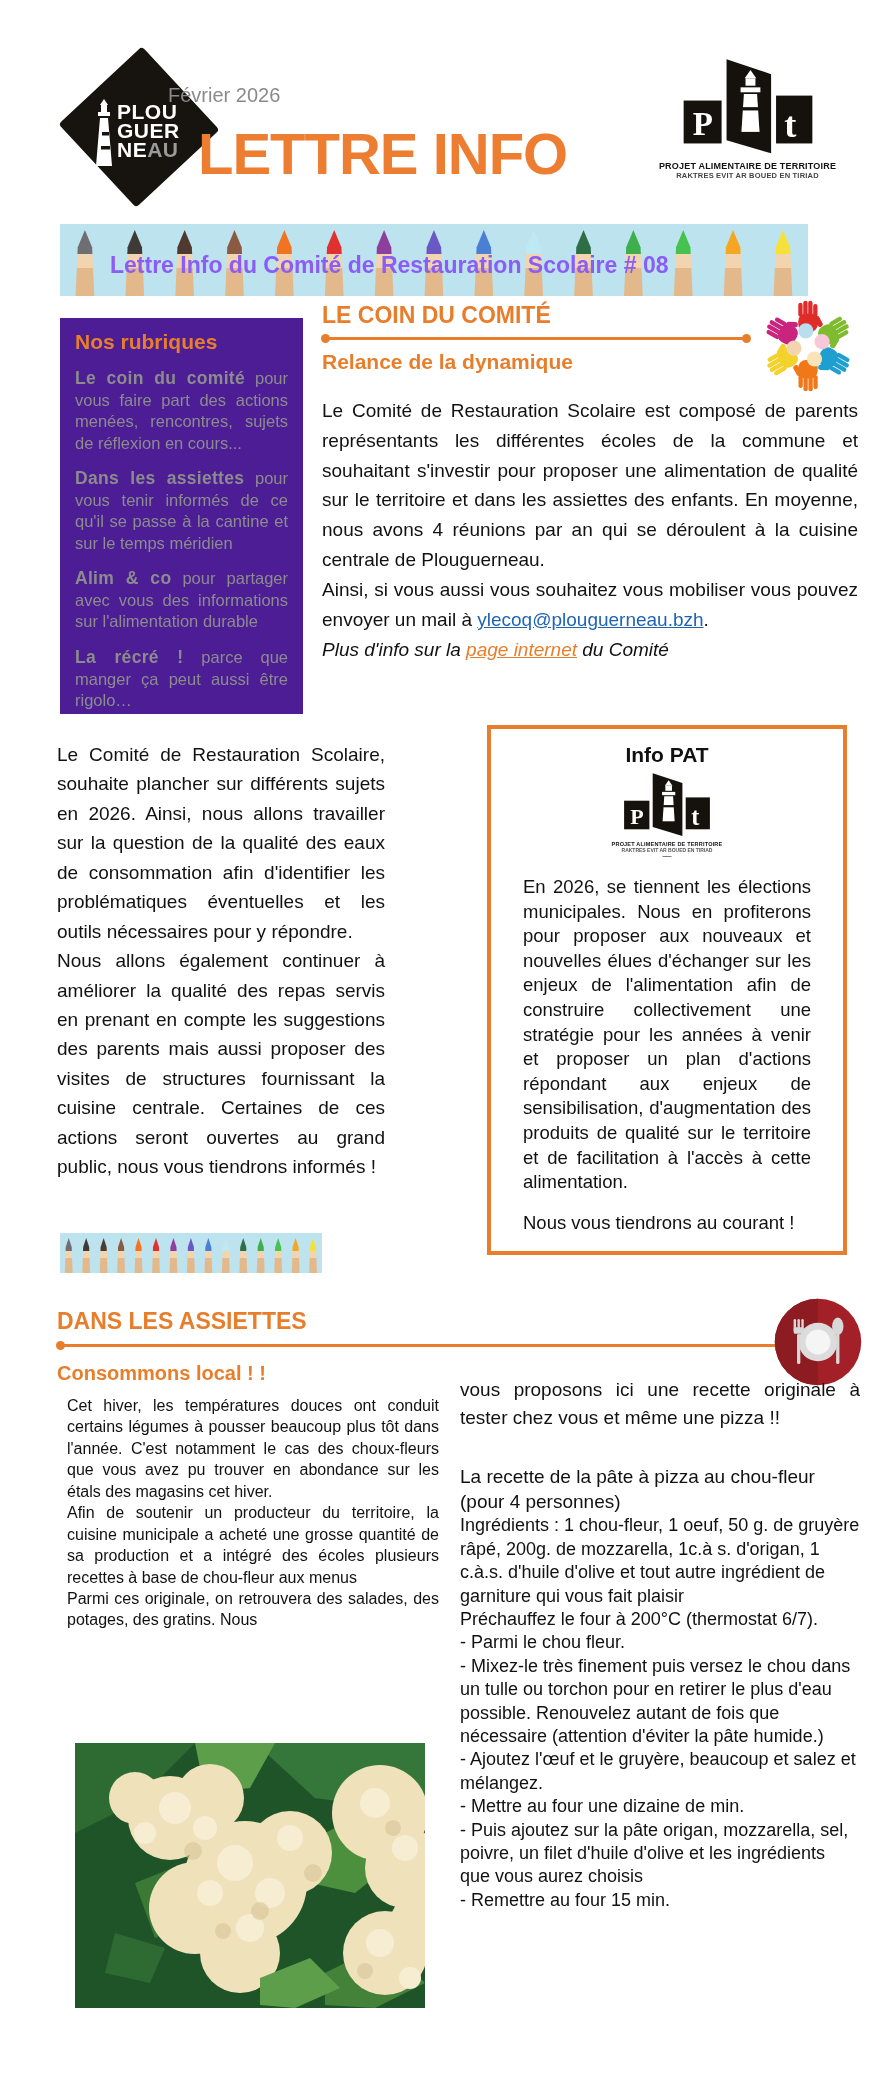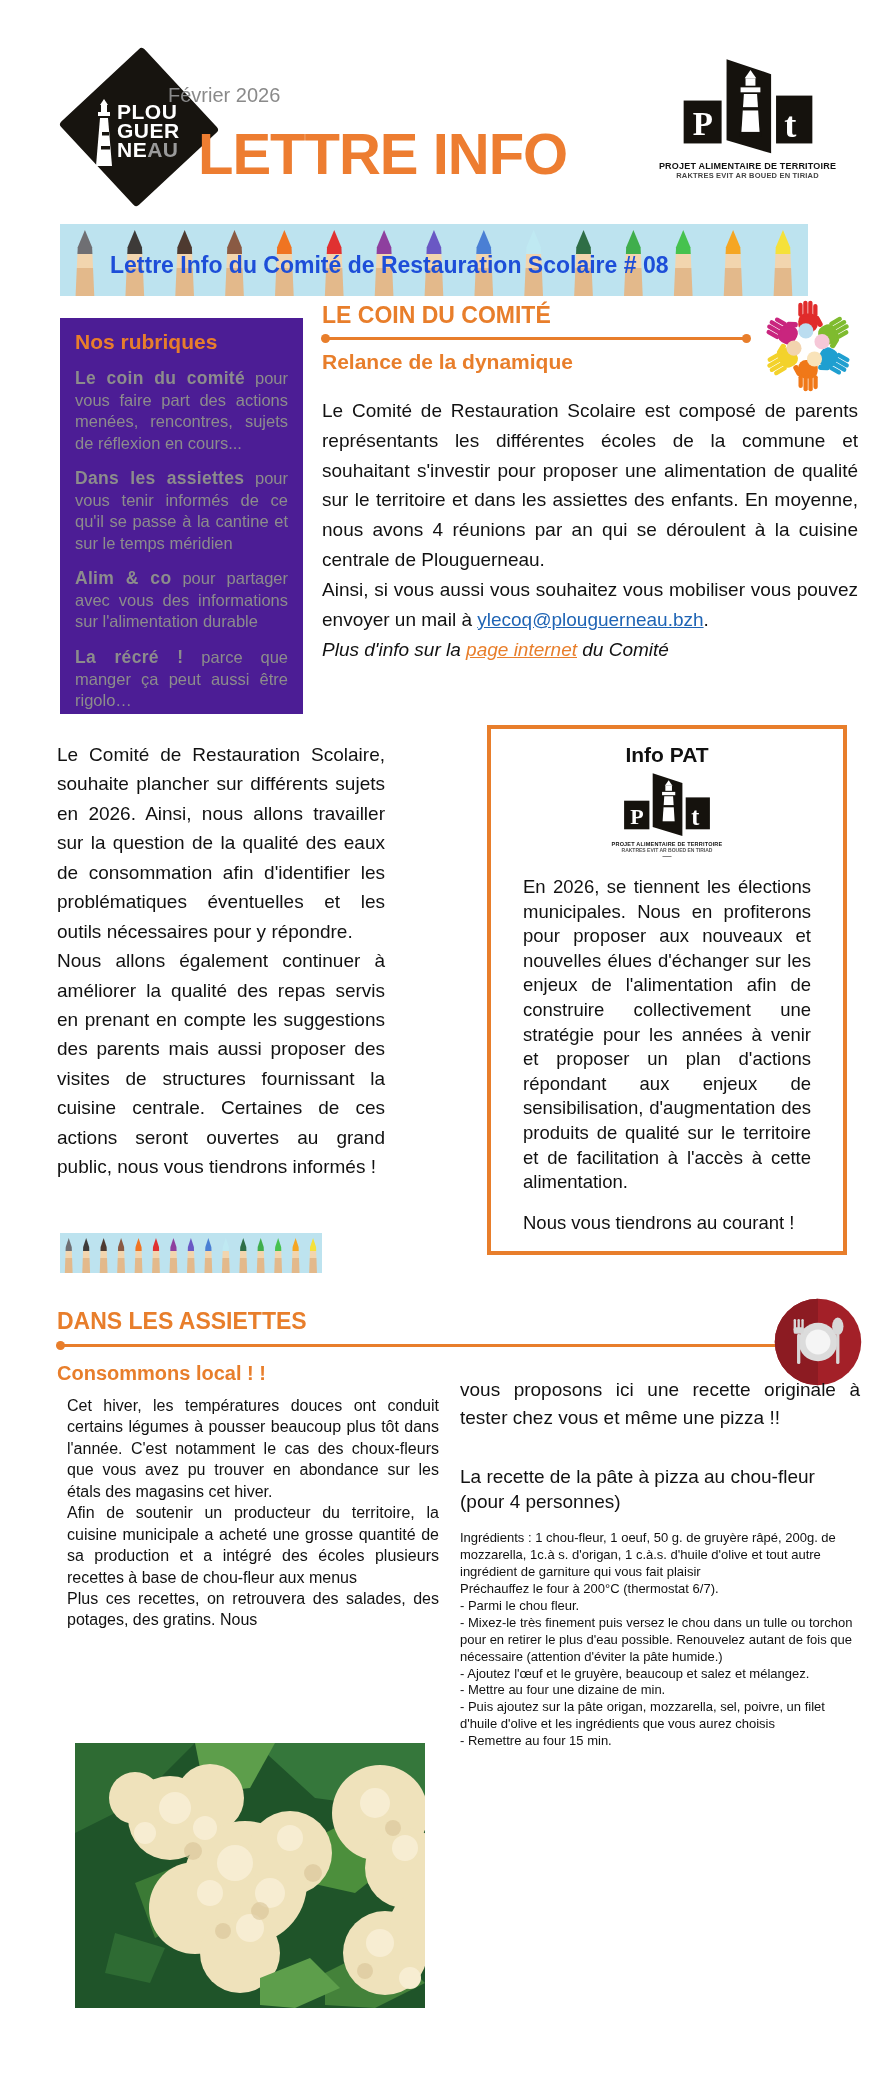--- a/index.html
+++ b/index.html
@@ -16,21 +16,21 @@
   .plou-light{position:absolute;left:23px;top:44px;}
   .header-date{position:absolute;left:168px;top:84px;font-size:20px;color:#8a8a8a;}
   .header-title{position:absolute;left:198px;top:120px;font-size:58px;font-weight:bold;color:#ED7D31;letter-spacing:-1px;}
   .pat-header{position:absolute;left:645px;top:56px;width:205px;text-align:center;}
   .pat-cap1{font-size:9px;font-weight:bold;color:#111;letter-spacing:.2px;margin-top:2px;}
   .pat-cap2{font-size:7.5px;font-weight:bold;color:#444;letter-spacing:.2px;}
 
   
   .banner{position:absolute;left:60px;top:224px;width:748px;height:72px;background:#BDE3EF;display:flex;justify-content:space-around;align-items:flex-end;overflow:hidden;}
   .pencil{flex:0 0 auto;clip-path:polygon(50% 0,70% 26%,76% 100%,24% 100%,30% 26%);background:linear-gradient(180deg,var(--c) 0 36%,#F2D5AE 36% 58%,#E3B98B 58% 100%);}
-  .banner-title{position:absolute;left:110px;top:252px;font-size:23px;font-weight:bold;color:#1d4ed8;}
+  .banner-title{position:absolute;left:110px;top:252px;font-size:23px;font-weight:bold;color:#8b5cf6;}
 
   
   .sidebar{position:absolute;left:60px;top:318px;width:243px;height:396px;background:#4c1d95;padding:12px 15px;}
   .sidebar h2{margin:0 0 4px 0;font-size:21px;color:#E87E2B;}
   .rubrique{margin-top:13px;font-size:16.5px;line-height:1.3;color:#8C8C8C;text-align:justify;}
   .rubrique b{font-size:17.5px;letter-spacing:.3px;}
 
   
   .comite{position:absolute;left:322px;top:302px;width:536px;}
   .sec-title{font-size:23px;font-weight:bold;color:#E87E2B;margin:0;}
@@ -68,21 +68,21 @@
   .assiettes-head{position:absolute;left:57px;top:1308px;width:745px;}
   .assiettes-head .sec-line{width:740px;margin-top:9px;}
   .dining{position:absolute;left:772px;top:1296px;}
   .assiettes-sub{position:absolute;left:57px;top:1362px;font-size:20px;font-weight:bold;color:#E87E2B;}
   .col-left{position:absolute;left:67px;top:1395px;width:372px;font-size:16px;line-height:1.34;text-align:justify;}
   .col-left p{margin:0;}
   .cauliflower{position:absolute;left:75px;top:1743px;width:350px;height:265px;}
   .col-right{position:absolute;left:460px;top:1376px;width:400px;}
   .col-right .lead{font-size:19px;line-height:1.45;text-align:justify;margin:0;}
   .recipe-title{font-size:19px;line-height:1.3;margin:34px 0 0 0;}
-  .recipe-body{font-size:13px;line-height:1.3;margin-top:16px;}
+  .recipe-body{font-size:18px;line-height:1.3;margin-top:0;}
   .recipe-body p{margin:0;}
 </style>
 </head>
 <body>
 
 <svg width="0" height="0" style="position:absolute" aria-hidden="true">
   <defs>
     <g id="pat-sym">
       <polygon points="54,4 108,22 108,118 54,102" fill="#15120d"></polygon>
       <polygon points="72,92 94,92 91,46 75,46" fill="#fff"></polygon>
@@ -249,21 +249,21 @@
       <ellipse cx="71.5" cy="33" rx="6.2" ry="9.5"></ellipse>
       <rect x="69.7" y="41" width="3.6" height="33" rx="1.8"></rect>
     </g>
   </svg>
 
   <div class="assiettes-sub">Consommons local ! !</div>
 
   <div class="col-left">
     <p>Cet hiver, les températures douces ont conduit certains légumes à pousser beaucoup plus tôt dans l'année. C'est notamment le cas des choux-fleurs que vous avez pu trouver en abondance sur les étals des magasins cet hiver.</p>
     <p>Afin de soutenir un producteur du territoire, la cuisine municipale a acheté une grosse quantité de sa production et a intégré des écoles plusieurs recettes à base de chou-fleur aux menus</p>
-    <p>Plus ces recettes, on retrouvera des salades, des potages, des gratins. Nous</p>
+    <p>Parmi ces originale, on retrouvera des salades, des potages, des gratins. Nous</p>
   </div>
 
   <svg class="cauliflower" viewBox="0 0 350 265" preserveAspectRatio="none">
     <rect width="350" height="265" fill="#1F5429"></rect>
     <polygon points="0,0 120,0 60,60 0,90" fill="#2E6B33"></polygon>
     <polygon points="180,0 350,0 350,70 240,55" fill="#35773B"></polygon>
     <polygon points="230,100 290,70 330,110 280,150 235,140" fill="#4C8F3C"></polygon>
     <polygon points="60,140 110,120 130,170 80,195" fill="#3B7A35"></polygon>
     <polygon points="250,230 310,200 350,240 300,265 250,262" fill="#44823A"></polygon>
     <polygon points="120,0 200,0 175,45 130,50" fill="#5D9E4B"></polygon>

